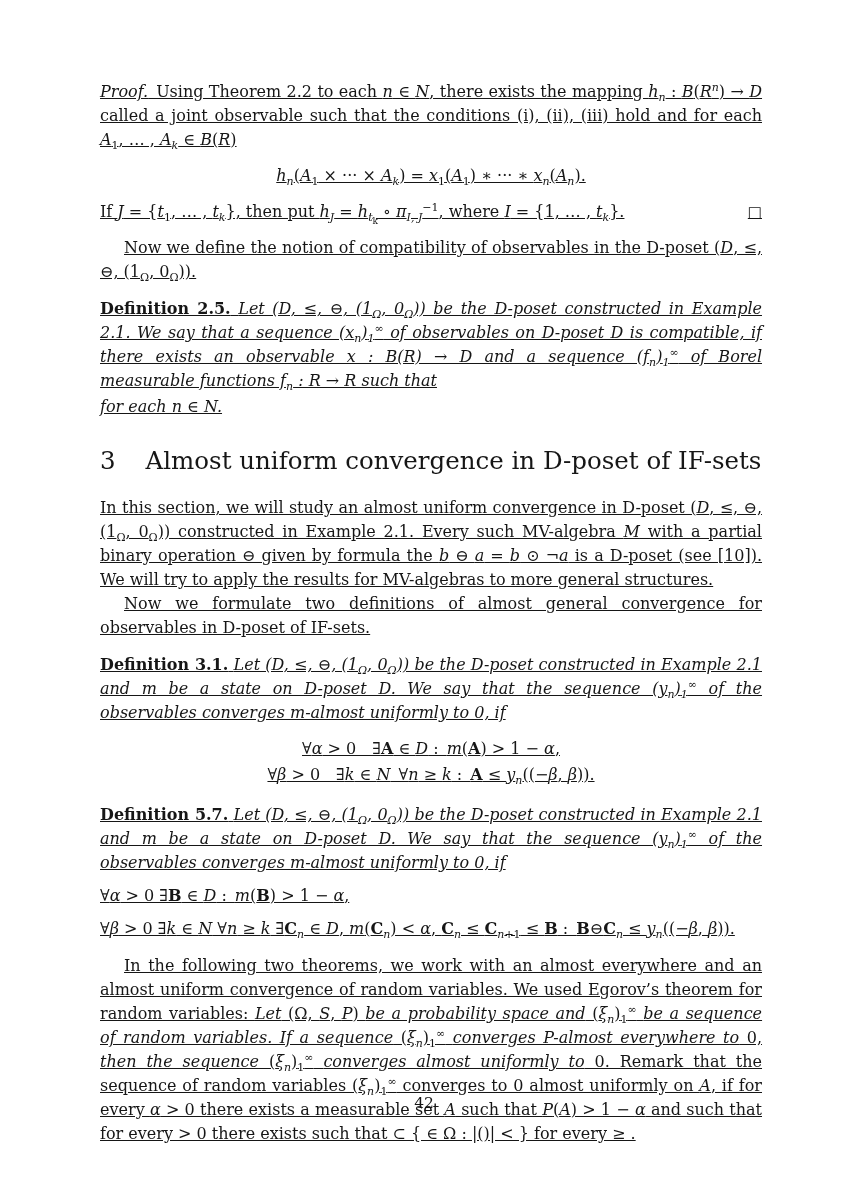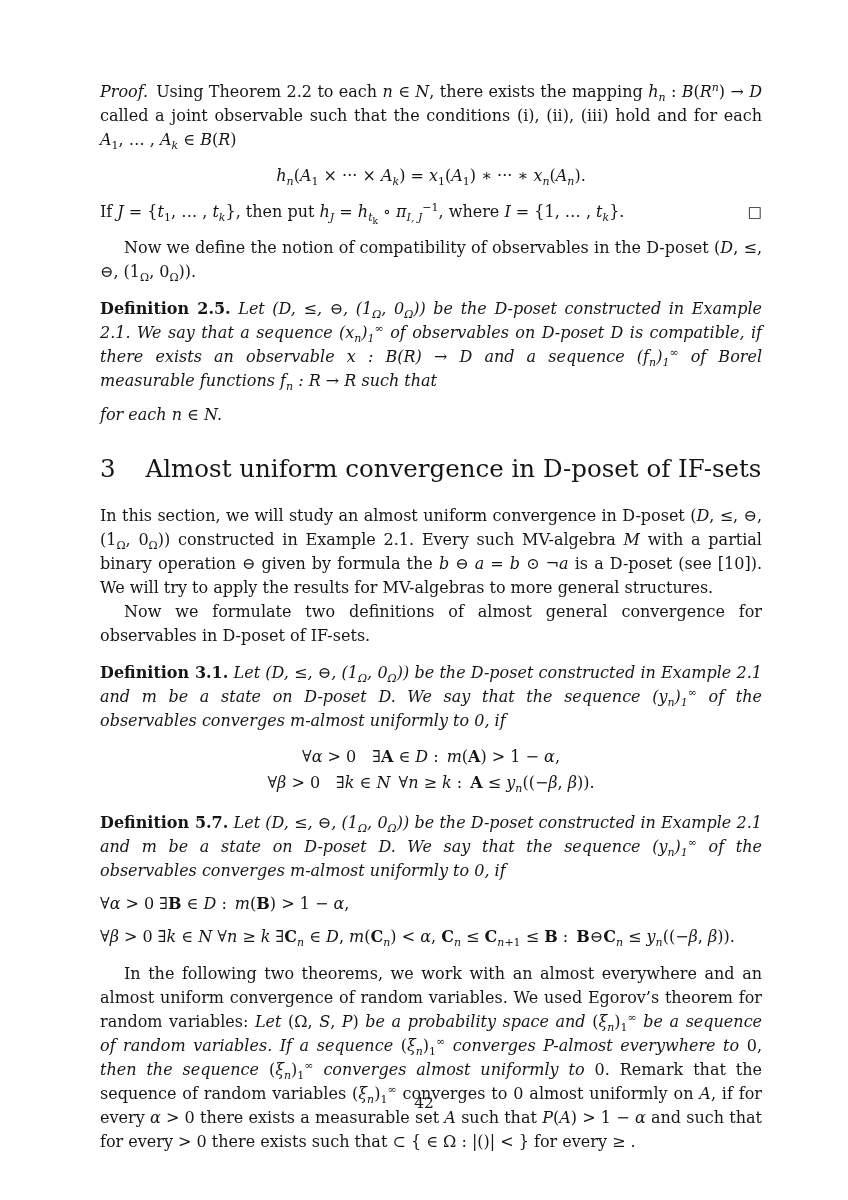--- a/index.html
+++ b/index.html
@@ -14,29 +14,29 @@
   }
   .content {
     position: absolute;
     left: 100px;
     top: 80px;
     width: 662px;
     font-size: 16px;
     line-height: 24px;
     text-align: justify;
   }
-  p { margin: 0; }
+  p { margin: 0; text-decoration: underline; }
   .indent { text-indent: 24px; }
   .eq { text-align: center; margin: 12px 0 12px 0; }
   .qedline { display: flex; justify-content: space-between; align-items: baseline; }
   .qed { font-size: 15px; margin-left: 12px; }
   .defn { margin-top: 13px; }
   .defn .head { font-weight: bold; }
   .defn .body { font-style: italic; }
-  .italicline { font-style: italic; margin-top: 10px; }
+  .italicline { font-style: italic; margin-top: 2px; }
   h2.section {
     margin: 27px 0 20px 0;
     font-size: 24.5px;
     font-weight: normal;
     line-height: 30px;
     text-align: left;
   }
   h2.section .secnum { margin-right: 30px; }
   .display { text-align: center; margin: 10px 0 14px 0; }
   .display .dlines { display: inline-block; text-align: center; }

